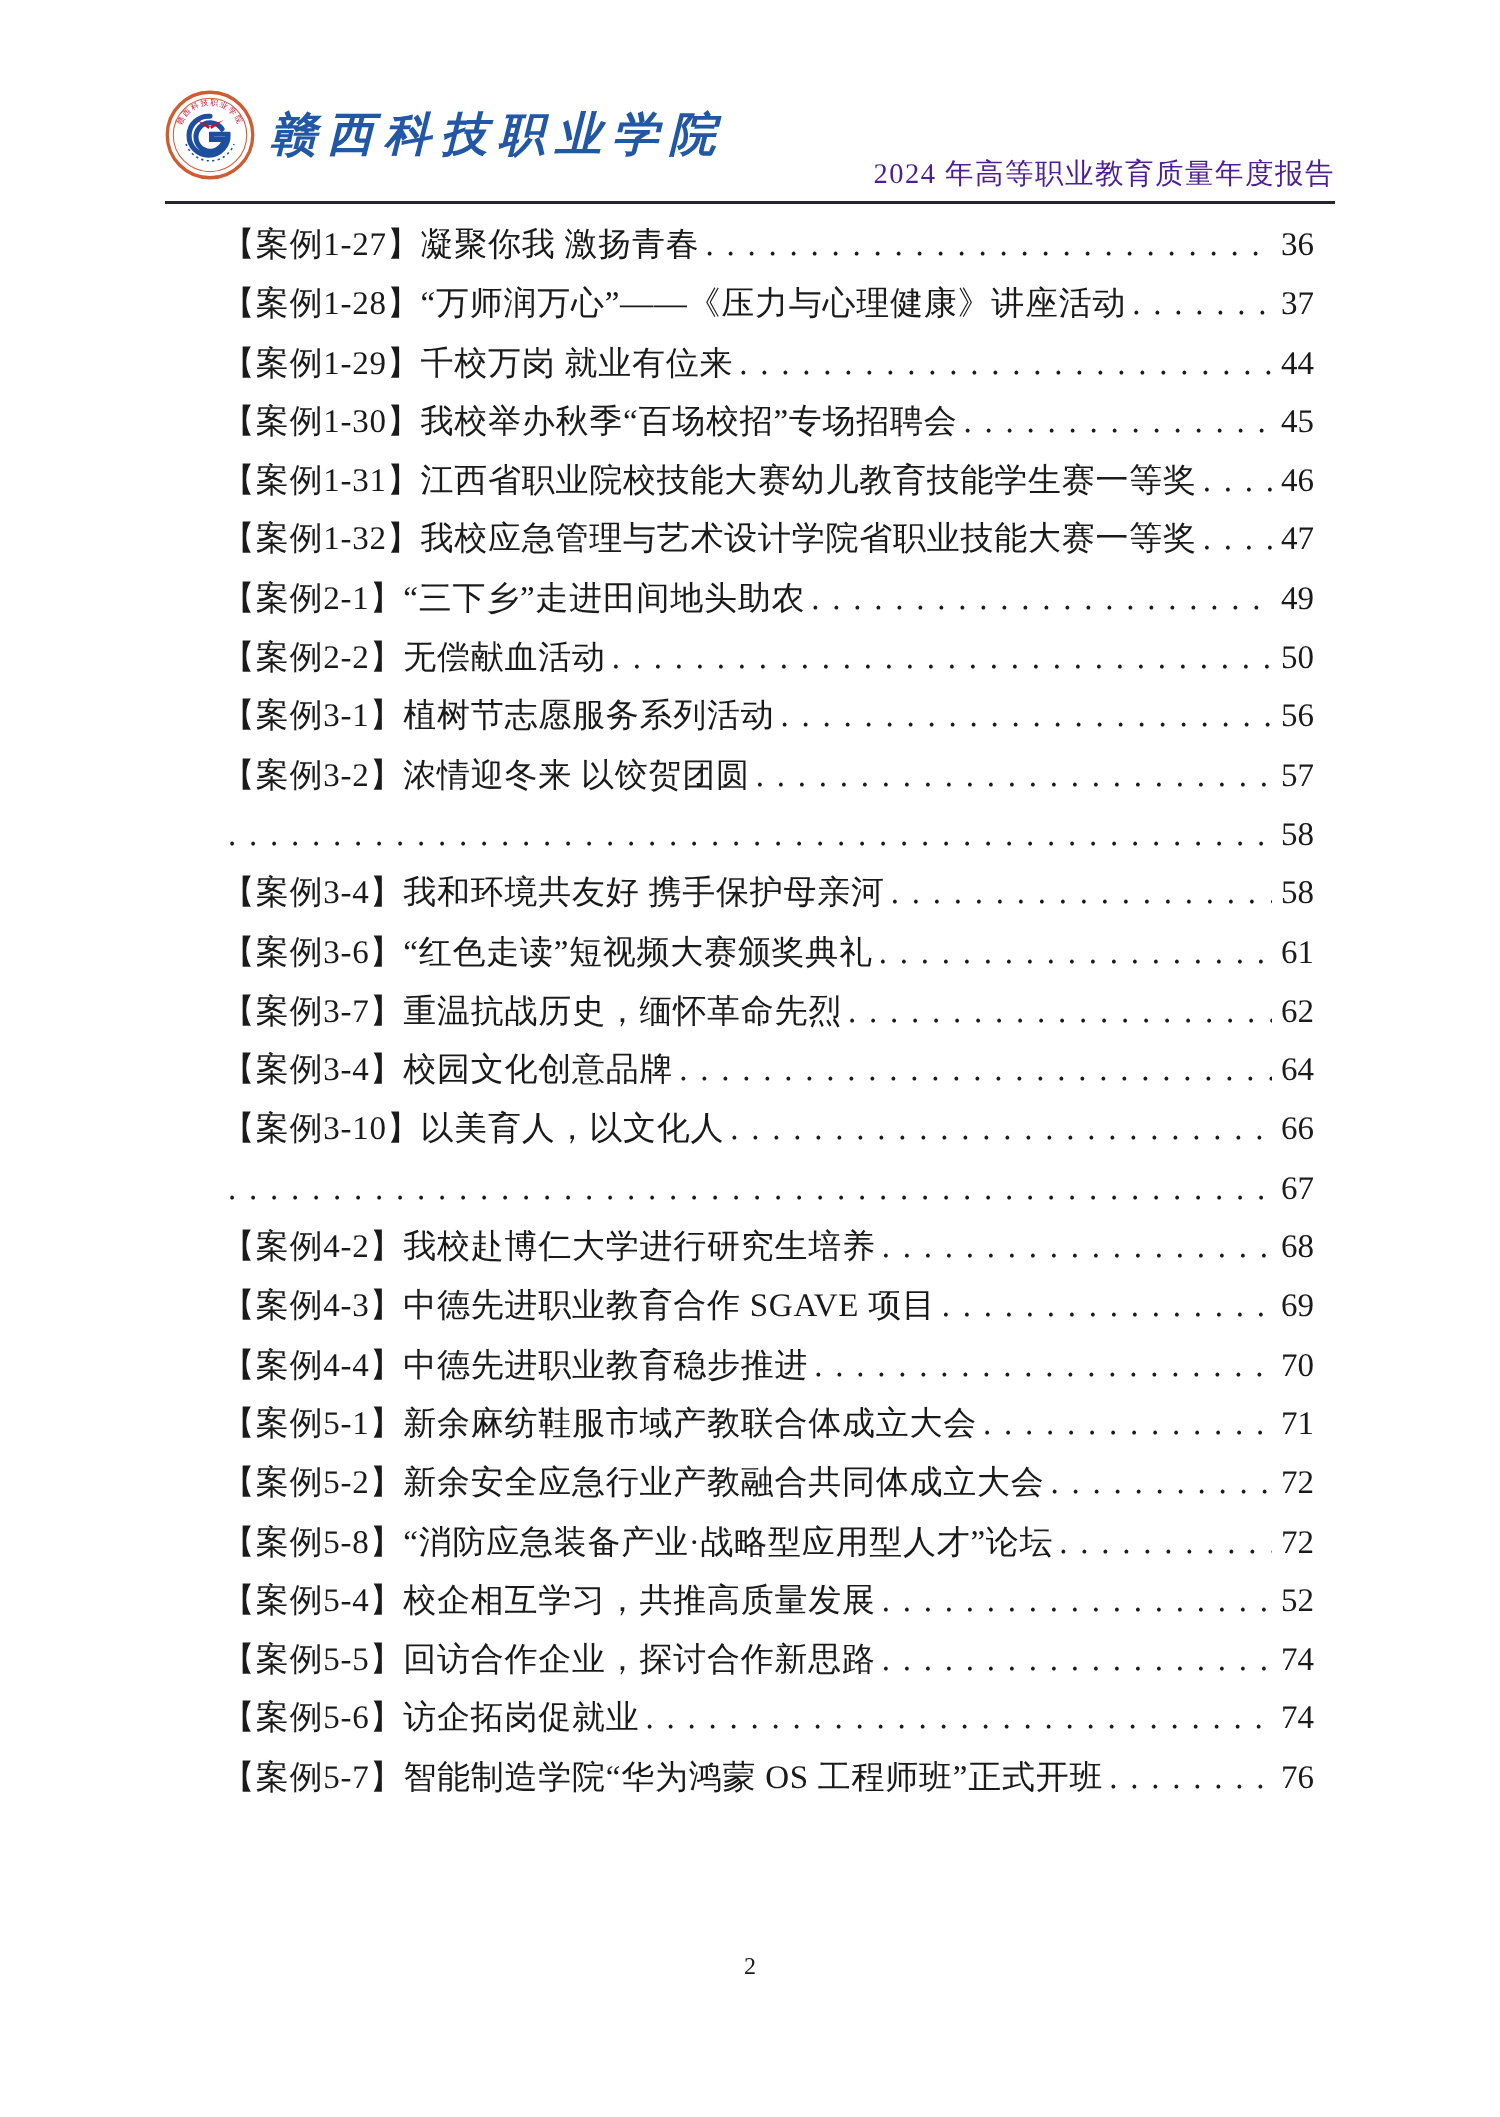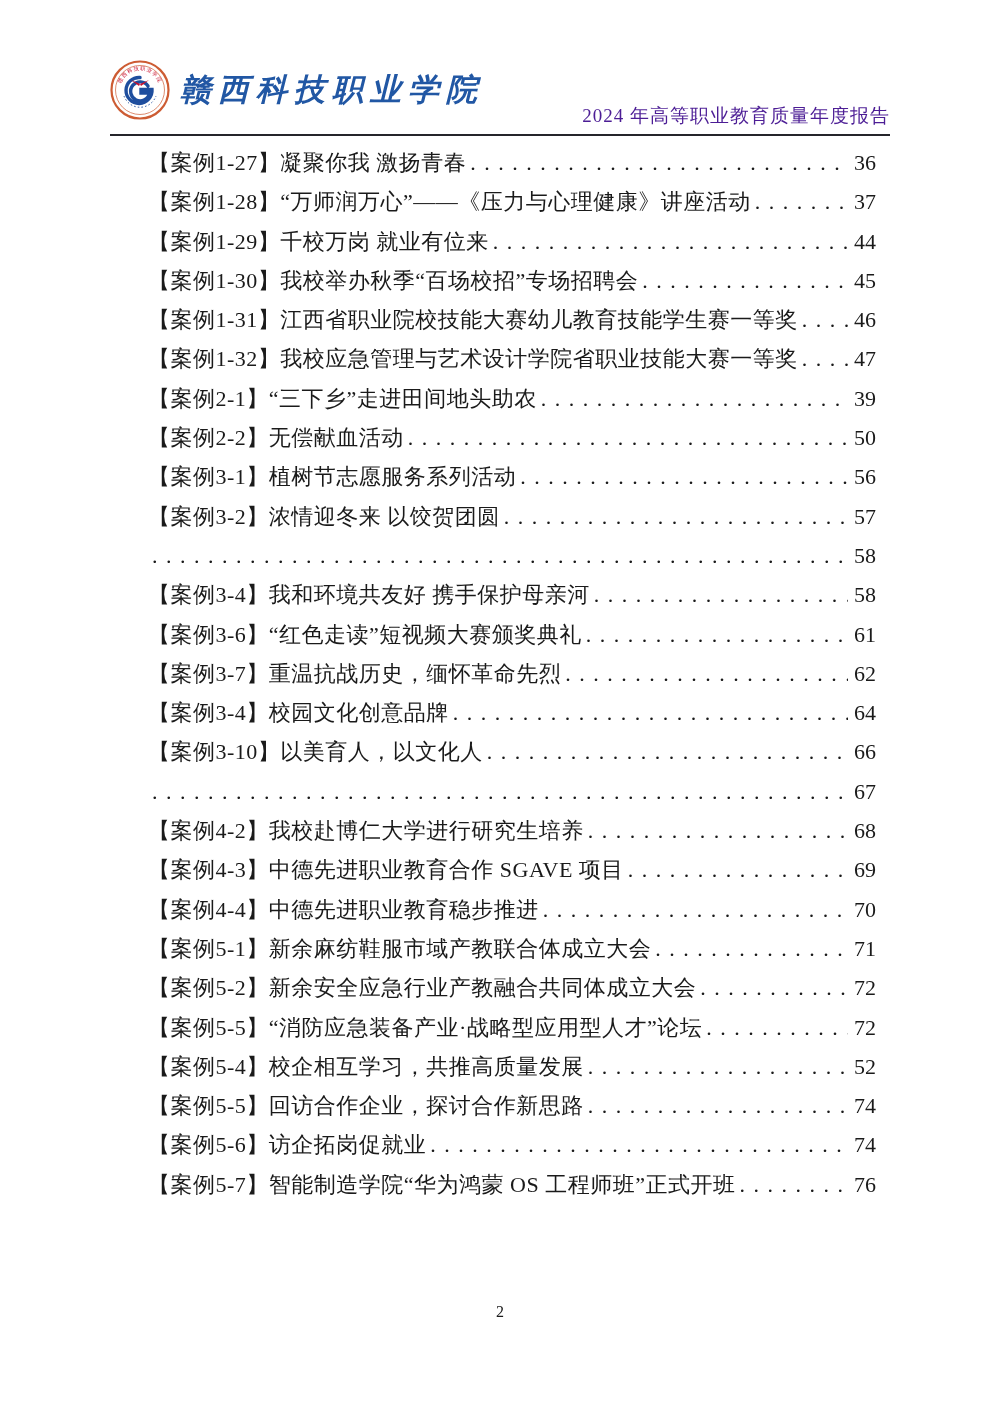--- a/index.html
+++ b/index.html
@@ -149,21 +149,21 @@
 
   <div class="toc-row">
     <span class="toc-label">【案例1-32】我校应急管理与艺术设计学院省职业技能大赛一等奖</span>
     <span class="leader"></span>
     <span class="toc-page">47</span>
   </div>
 
   <div class="toc-row">
     <span class="toc-label">【案例2-1】“三下乡”走进田间地头助农</span>
     <span class="leader"></span>
-    <span class="toc-page">39</span>
+    <span class="toc-page">49</span>
   </div>
 
   <div class="toc-row">
     <span class="toc-label">【案例2-2】无偿献血活动</span>
     <span class="leader"></span>
     <span class="toc-page">50</span>
   </div>
 
   <div class="toc-row">
     <span class="toc-label">【案例3-1】植树节志愿服务系列活动</span>
@@ -243,21 +243,21 @@
     <span class="toc-page">71</span>
   </div>
 
   <div class="toc-row">
     <span class="toc-label">【案例5-2】新余安全应急行业产教融合共同体成立大会</span>
     <span class="leader"></span>
     <span class="toc-page">72</span>
   </div>
 
   <div class="toc-row">
-    <span class="toc-label">【案例5-5】“消防应急装备产业·战略型应用型人才”论坛</span>
+    <span class="toc-label">【案例5-8】“消防应急装备产业·战略型应用型人才”论坛</span>
     <span class="leader"></span>
     <span class="toc-page">72</span>
   </div>
 
   <div class="toc-row">
     <span class="toc-label">【案例5-4】校企相互学习，共推高质量发展</span>
     <span class="leader"></span>
     <span class="toc-page">52</span>
   </div>
 

